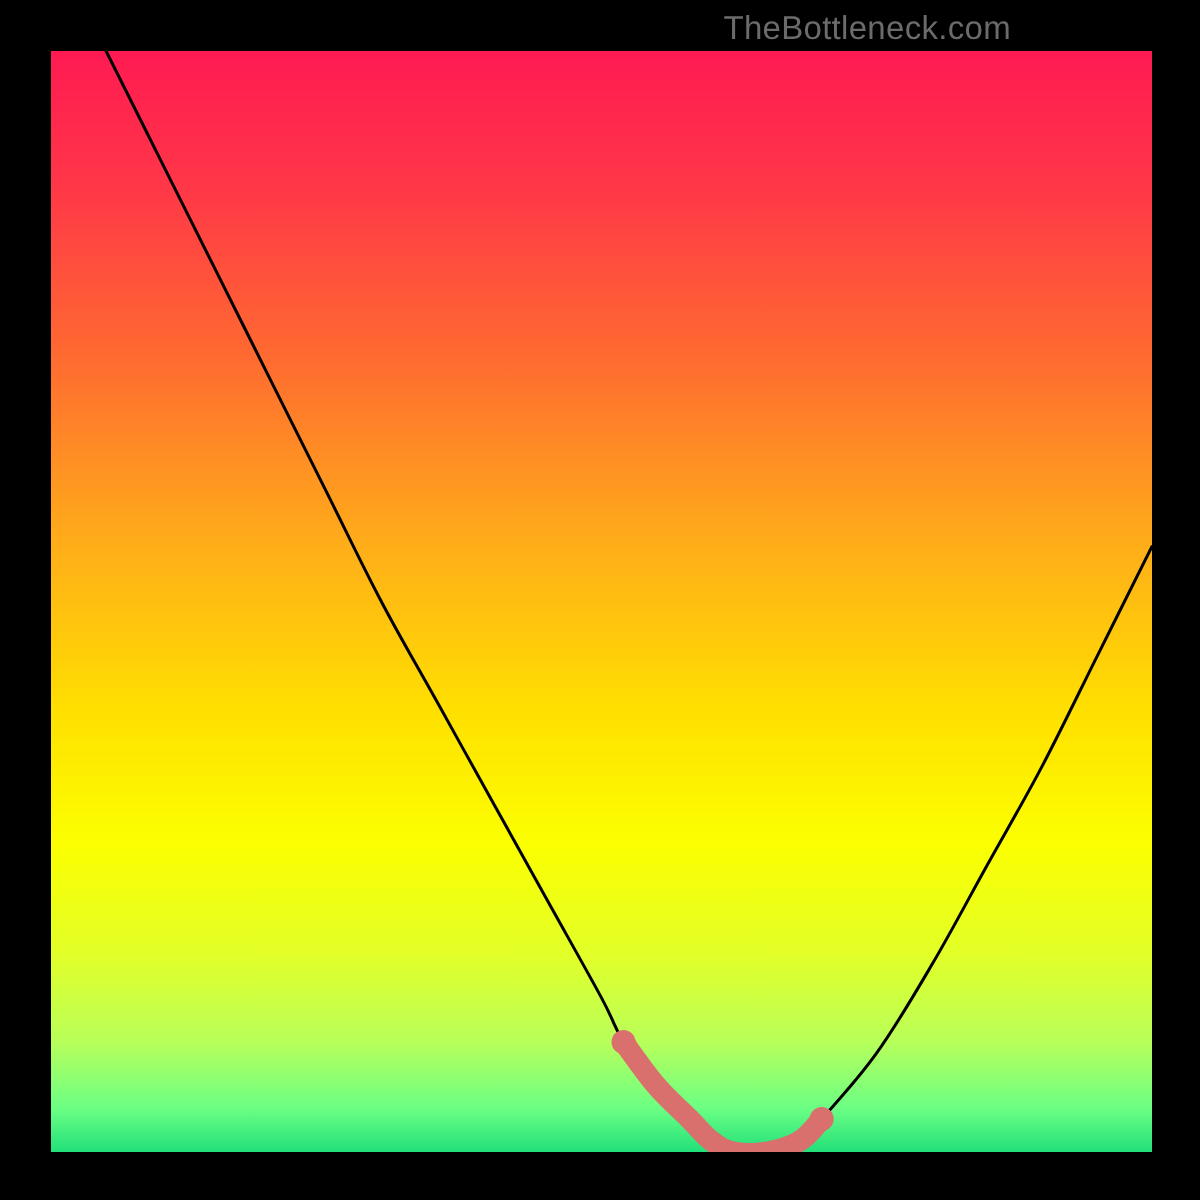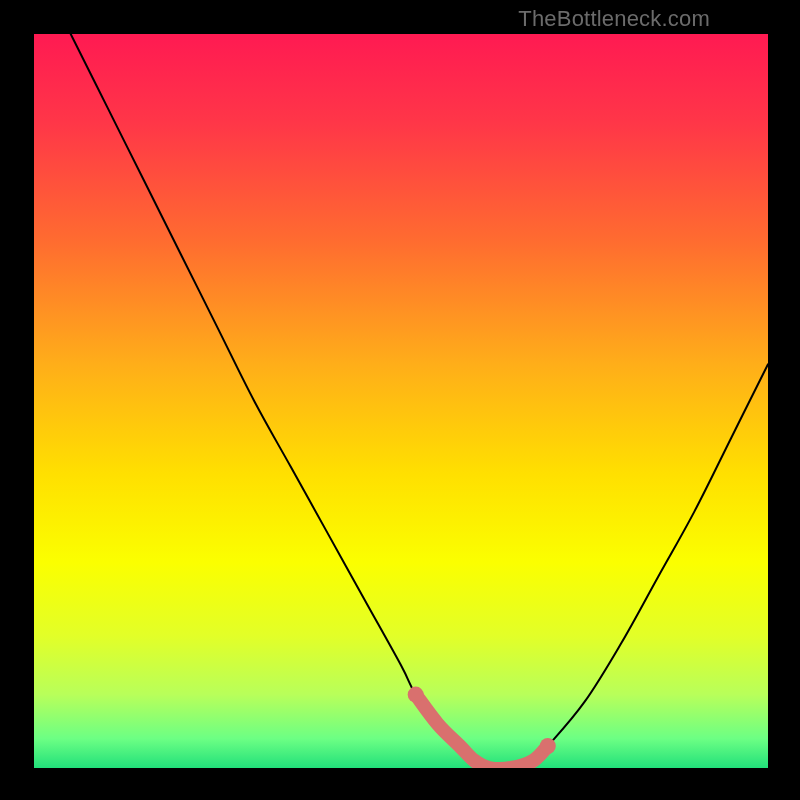--- a/index.html
+++ b/index.html
@@ -9,21 +9,20 @@
     height: 800px;
     overflow: hidden;
     background: #000;
     font-family: Arial, Helvetica, sans-serif;
   }
   .frame {
     position: absolute;
     top: 0; left: 0;
     width: 688px; height: 800px;
     background: #000;
-    padding-left: 36px;
   }
   .plot {
     position: absolute;
     background: #000;
   }
   .watermark {
     position: absolute;
     top: 6px;
     right: 14px;
     color: #6b6b6b;

